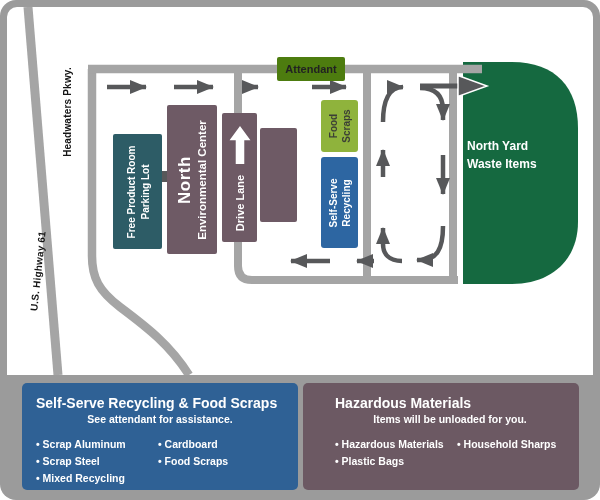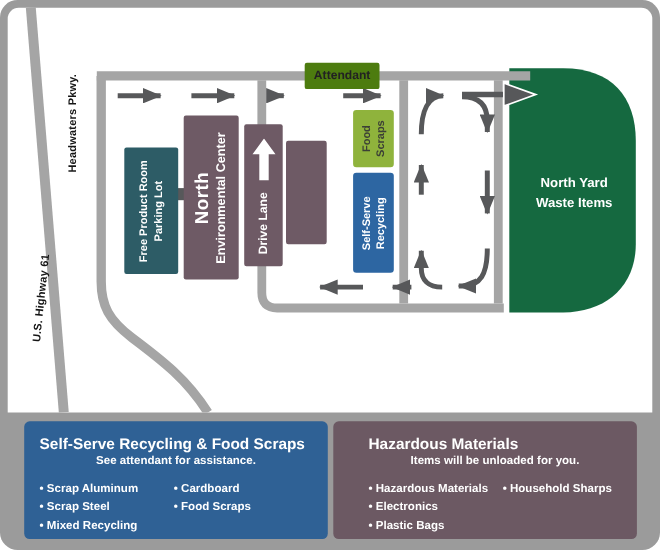--- a/index.html
+++ b/index.html
@@ -14,21 +14,21 @@
   .tilt{transform:translate(-50%,-50%) rotate(-84deg);}
   .bld .vtext{color:#fff;font-weight:bold;}
   .roadlbl{color:#151515;font-weight:bold;font-size:10px;letter-spacing:.2px;}
   .l-park{font-size:10px;line-height:13.5px;}
   .l-nec1{font-size:17px;line-height:20px;letter-spacing:.5px;}
   .l-nec2{font-size:11.5px;line-height:15px;}
   .l-sm{font-size:10px;line-height:13px;}
   .dark{color:#3c4036 !important;}
   #attendant{position:absolute;left:277px;top:57px;width:68px;height:24px;background:#4d7c0f;color:#222;
              font-weight:bold;font-size:11px;text-align:center;line-height:24px;border-radius:2px;}
-  #yardtext{position:absolute;left:467px;top:158px;width:110px;text-align:center;color:#fff;
+  #yardtext{position:absolute;left:467px;top:138px;width:110px;color:#fff;
             font-weight:bold;font-size:12px;line-height:17.5px;}
   #drivelane{display:flex;flex-direction:column;align-items:center;}
   #drivelane svg{margin-top:13px;flex:0 0 auto;}
   #drivelane .txtzone{position:relative;flex:1;width:100%;}
   #drivelane .vtext{font-size:11px;}
   
   .panel{position:absolute;top:383px;width:276px;height:107px;border-radius:5px;color:#fff;padding:12px 14px;}
   #panel-blue{left:22px;background:#2f6195;}
   #panel-purple{left:303px;background:#6c5963;padding-left:32px;}
   .panel-title{font-weight:bold;font-size:14px;margin-bottom:2px;}
@@ -153,21 +153,20 @@
       </ul>
     </div>
   </div>
 
   <div id="panel-purple" class="panel">
     <div class="panel-title">Hazardous Materials</div>
     <div class="panel-sub">Items will be unloaded for you.</div>
     <div class="cols">
       <ul>
         <li>Hazardous Materials</li>
-        <li>Electronics</li>
         <li>Plastic Bags</li>
       </ul>
       <ul>
         <li>Household Sharps</li>
       </ul>
     </div>
   </div>
 </div>
 
 </body></html>

